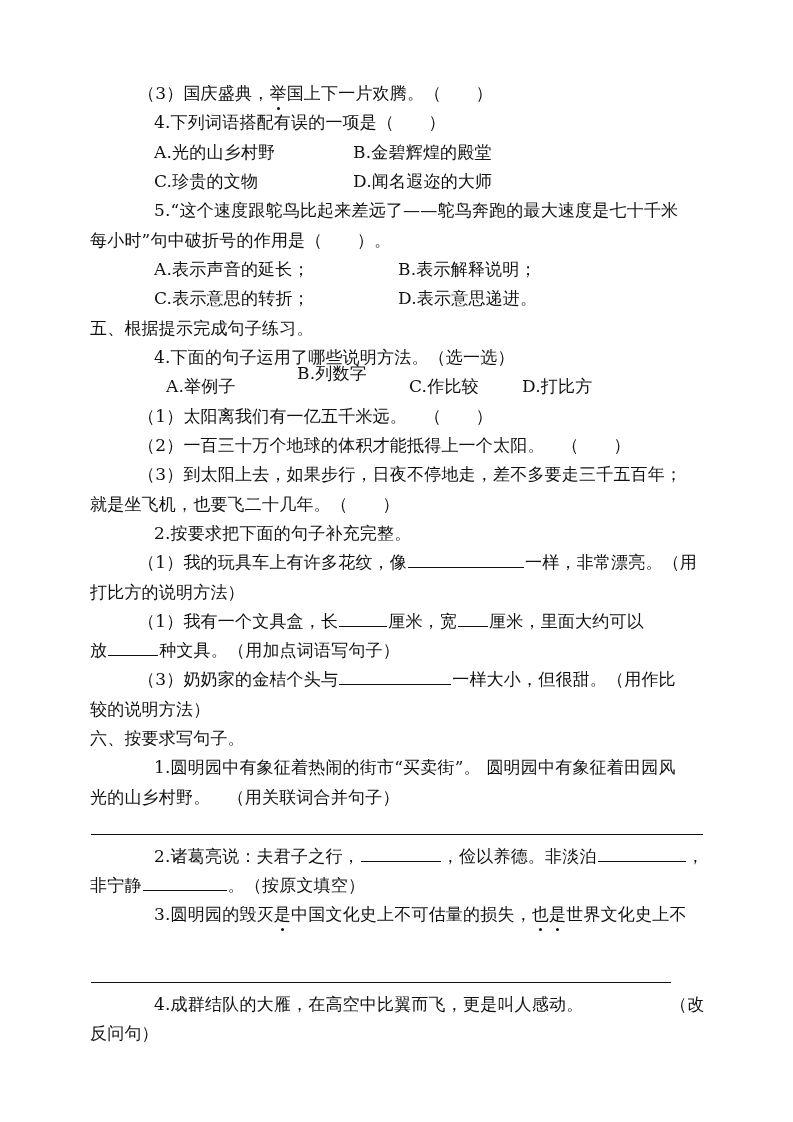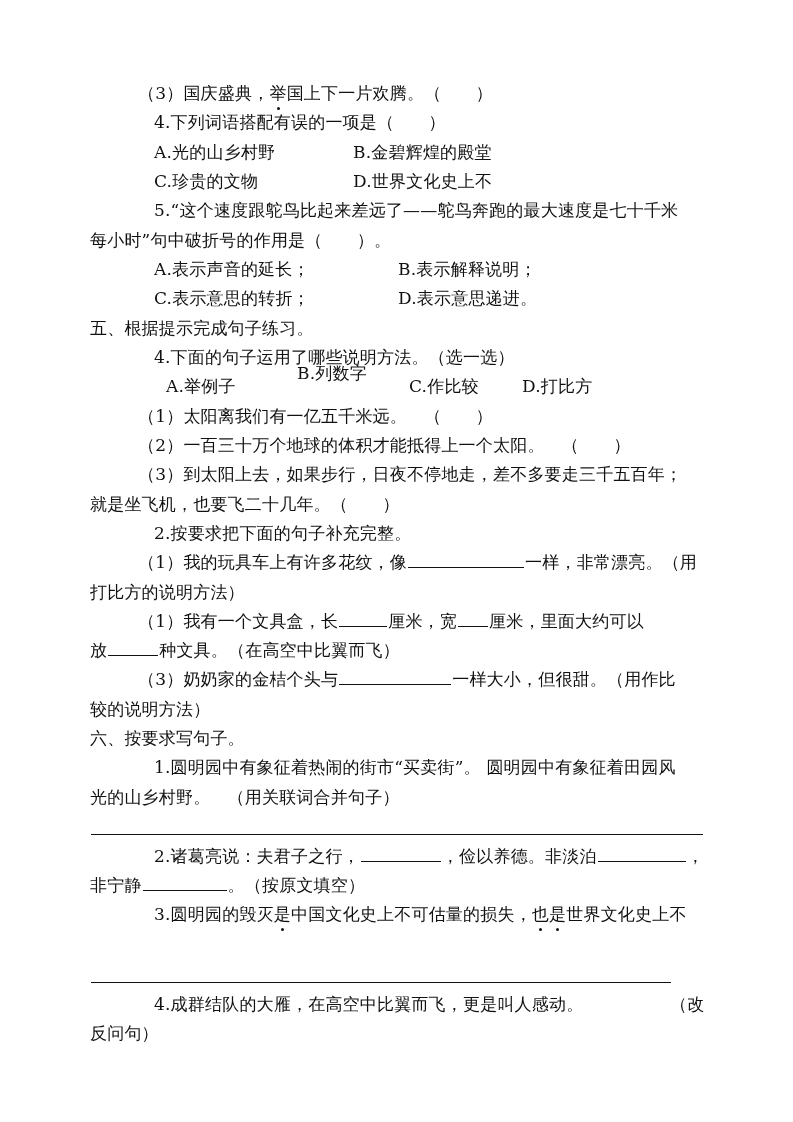--- a/index.html
+++ b/index.html
@@ -32,21 +32,21 @@
 <div class="page">
 
   <div class="ln i2" style="top:82px">
     <span>（3）国庆盛典，</span><span class="dot">举</span><span>国上下一片欢腾。（　　）</span>
   </div>
 
   <div class="ln i1" style="top:111px">4.下列词语搭配有误的一项是（　　）</div>
   <div class="ln i1" style="top:141px">A.光的山乡村野</div>
   <div class="ln" style="top:141px; left:353px">B.金碧辉煌的殿堂</div>
   <div class="ln i1" style="top:170px">C.珍贵的文物</div>
-  <div class="ln" style="top:170px; left:353px">D.世界文化史上不</div>
+  <div class="ln" style="top:170px; left:353px">D.闻名遐迩的大师</div>
 
   <div class="ln i1" style="top:199px">5.“这个速度跟鸵鸟比起来差远了——鸵鸟奔跑的最大速度是七十千米</div>
   <div class="ln" style="top:229px">每小时”句中破折号的作用是（　　）。</div>
   <div class="ln i1" style="top:258px">A.表示声音的延长；</div>
   <div class="ln" style="top:258px; left:398px">B.表示解释说明；</div>
   <div class="ln i1" style="top:287px">C.表示意思的转折；</div>
   <div class="ln" style="top:287px; left:398px">D.表示意思递进。</div>
 
   <div class="ln" style="top:317px">五、根据提示完成句子练习。</div>
   <div class="ln i1" style="top:346px">4.下面的句子运用了哪些说明方法。（选一选）</div>
@@ -62,21 +62,21 @@
   <div class="ln i1" style="top:522px">2.按要求把下面的句子补充完整。</div>
   <div class="ln i2" style="top:551px">
     <span>（1）我的玩具车上有许多花纹，像</span><span class="blank" style="width:116px"></span><span>一样，非常漂亮。（用</span>
   </div>
   <div class="ln" style="top:581px">打比方的说明方法）</div>
 
   <div class="ln i2" style="top:610px">
     <span>（1）我有一个文具盒，长</span><span class="blank" style="width:48px"></span><span>厘米，宽</span><span class="blank" style="width:30px"></span><span>厘米，里面大约可以</span>
   </div>
   <div class="ln" style="top:639px">
-    <span>放</span><span class="blank" style="width:50px"></span><span>种文具。（在高空中比翼而飞）</span>
+    <span>放</span><span class="blank" style="width:50px"></span><span>种文具。（用加点词语写句子）</span>
   </div>
 
   <div class="ln i2" style="top:668px">
     <span>（3）奶奶家的金桔个头与</span><span class="blank" style="width:112px"></span><span>一样大小，但很甜。（用作比</span>
   </div>
   <div class="ln" style="top:698px">较的说明方法）</div>
 
   <div class="ln" style="top:727px">六、按要求写句子。</div>
   <div class="ln i1" style="top:756px">1.圆明园中有象征着热闹的街市“买卖街”。 圆明园中有象征着田园风</div>
   <div class="ln" style="top:786px">光的山乡村野。　（用关联词合并句子）</div>

